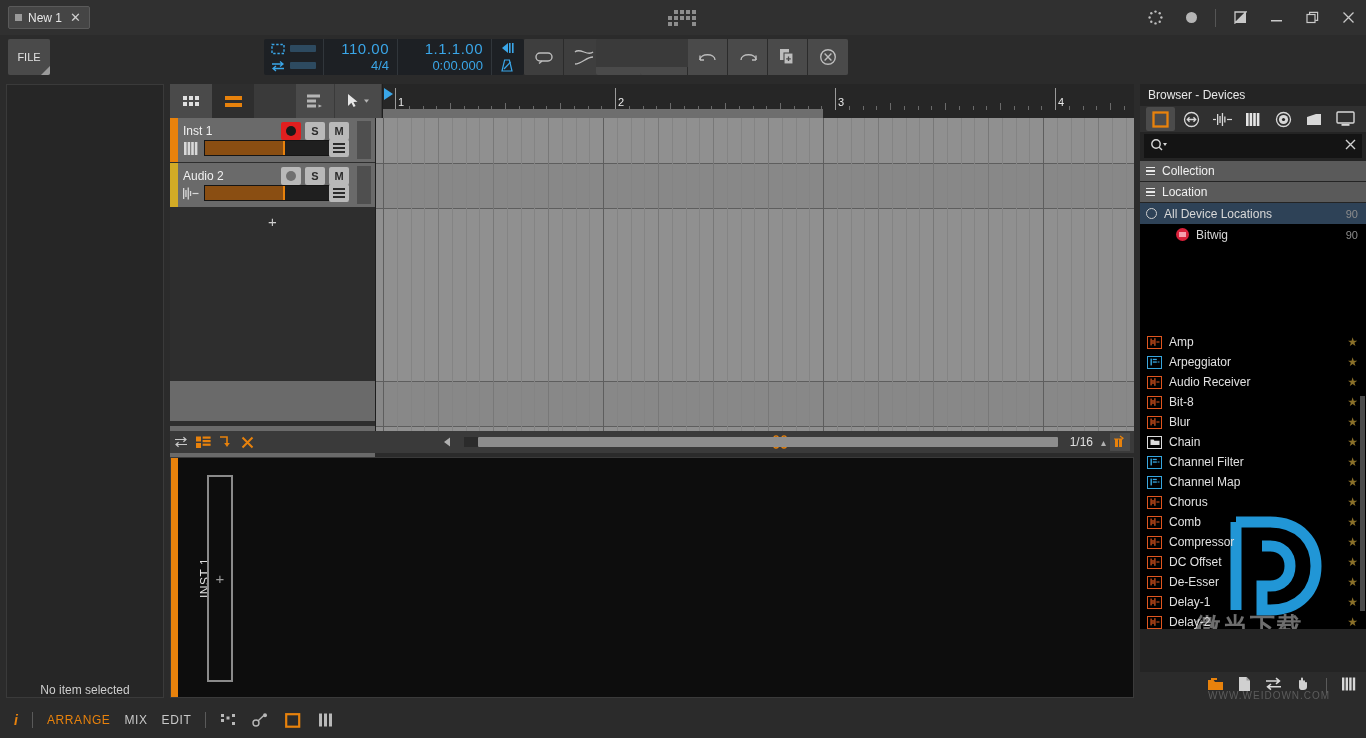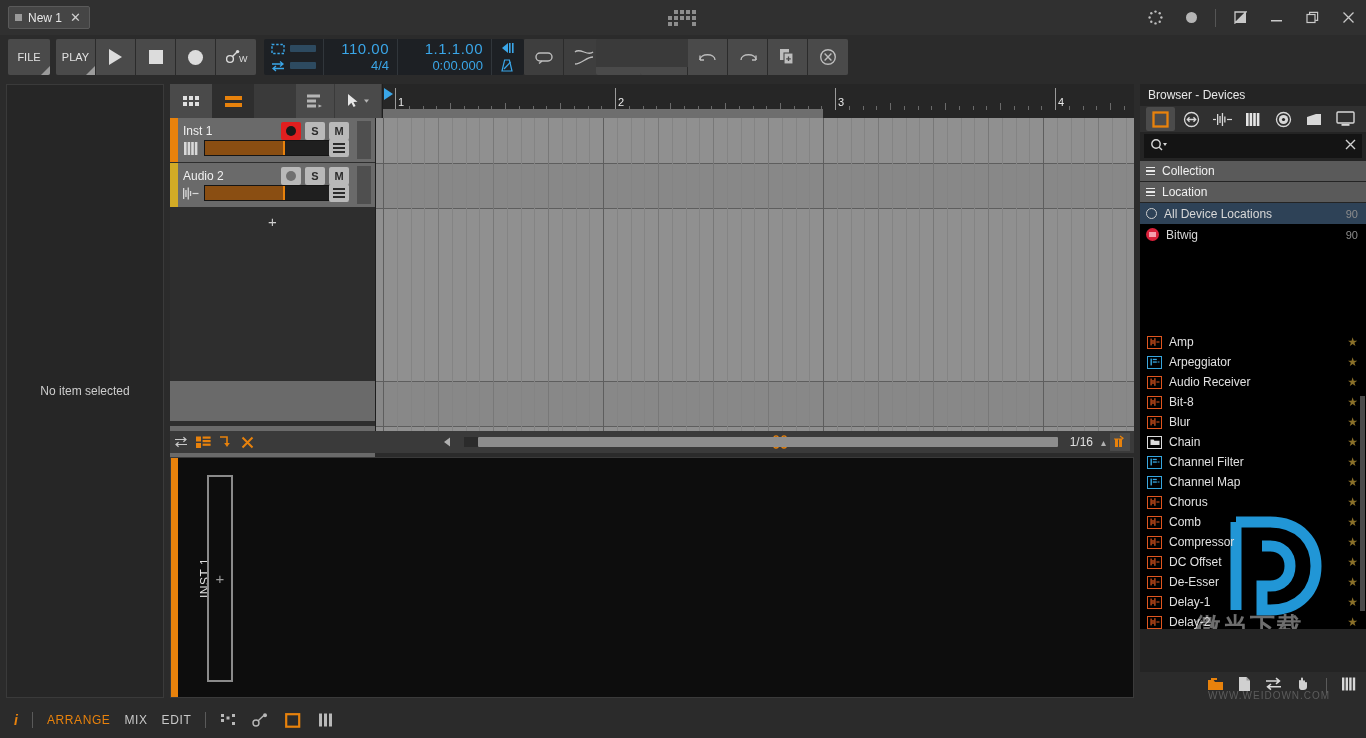--- a/index.html
+++ b/index.html
@@ -45,21 +45,21 @@
   .lcd{ position:absolute; top:4px; height:36px; background:#1d2024; display:flex; align-items:stretch; border-radius:2px; }
   .lcdcell{ display:flex; flex-direction:column; justify-content:center; padding:0 8px; border-right:1px solid #31363b; }
   .lcdcell:last-child{ border-right:none; }
   .lcdtxt{ color:#3aa6e8; font-size:15px; line-height:17px; text-align:right; font-family:"Liberation Sans",sans-serif; letter-spacing:.5px; }
   .lcdsm{ color:#3aa6e8; font-size:13px; line-height:17px; text-align:right; }
   .icr{ display:flex; align-items:center; gap:5px; height:17px; }
   .bar{ width:26px; height:7px; background:#2d4a60; border-radius:1px; }
 
   
   .inspector{ position:absolute; left:6px; top:84px; width:158px; height:614px; background:#262626;
-              border:1px solid #3a3a3a; display:flex; align-items:center; justify-content:center; }
+              border:1px solid #3a3a3a; display:flex; align-items:flex-end; justify-content:center; }
   .insp-txt{ color:#cdcdcd; font-size:12px; }
 
   
   .arranger{ position:absolute; left:170px; top:84px; width:964px; height:369px; background:#2b2b2b; }
   .arrtoolbar{ position:absolute; left:0; top:0; width:964px; height:34px; background:#3a3a3a; }
   .atb{ position:absolute; top:0; width:42px; height:34px; display:flex; align-items:center; justify-content:center; }
   .atb.sel{ background:#2e2e2e; }
   .atb.plain{ background:#4a4a4a; }
   .dotgrid{ display:grid; grid-template-columns:repeat(3,4px); grid-gap:2px; }
   .dotgrid i{ width:4px;height:4px;background:#e0e0e0; }
@@ -233,40 +233,20 @@
       </div>
     </div>
   </div>
 
   <div class="toolbar">
 
     <div class="tgroup" style="left:8px; width:42px;">
       <div class="tbtn corner" style="width:42px">FILE</div>
     </div>
 
-    <div class="tgroup" style="left:56px;">
-      <div class="tbtn corner" style="width:40px">PLAY</div>
-      <div class="tbtn">
-          <span class="tri"></span>
-        </div>
-      <div class="tbtn">
-          <span class="sqr"></span>
-        </div>
-      <div class="tbtn">
-          <span class="cir"></span>
-        </div>
-      <div class="tbtn">
-        <svg width="24" height="16" viewBox="0 0 24 16">
-          <circle cx="6" cy="10" r="3.4" fill="none" stroke="#dcdcdc" stroke-width="1.4"></circle>
-          <path d="M8.3 7.7 L13 3" stroke="#dcdcdc" stroke-width="1.4"></path>
-          <circle cx="13.6" cy="2.6" r="1.7" fill="#dcdcdc"></circle>
-          <text x="15" y="13" font-size="9" fill="#dcdcdc" font-family="Liberation Sans, sans-serif">W</text>
-        </svg>
-      </div>
-    </div>
 
     <div class="lcd" style="left:264px;">
       <div class="lcdcell" style="padding:0 7px">
         <span class="icr">
           <svg width="14" height="12" viewBox="0 0 14 12">
               <rect x="1" y="1.5" width="12" height="9" fill="none" stroke="#3aa6e8" stroke-width="1.4" stroke-dasharray="2.4 1.8"></rect>
             </svg>
           <span class="bar"></span>
         </span>
         <span class="icr">
@@ -809,21 +789,21 @@
         </span>
       <span>Location</span>
     </div>
 
     <div class="locarea">
       <div class="brow sel">
         <span class="radio"></span>
         <span>All Device Locations</span>
         <span class="cnt">90</span>
       </div>
-      <div class="brow" style="padding-left:6px">
+      <div class="brow" style="padding-left:36px">
         <span class="bwdot">
             <i></i>
           </span>
         <span>Bitwig</span>
         <span class="cnt">90</span>
       </div>
     </div>
 
 
     <div class="catlist">

